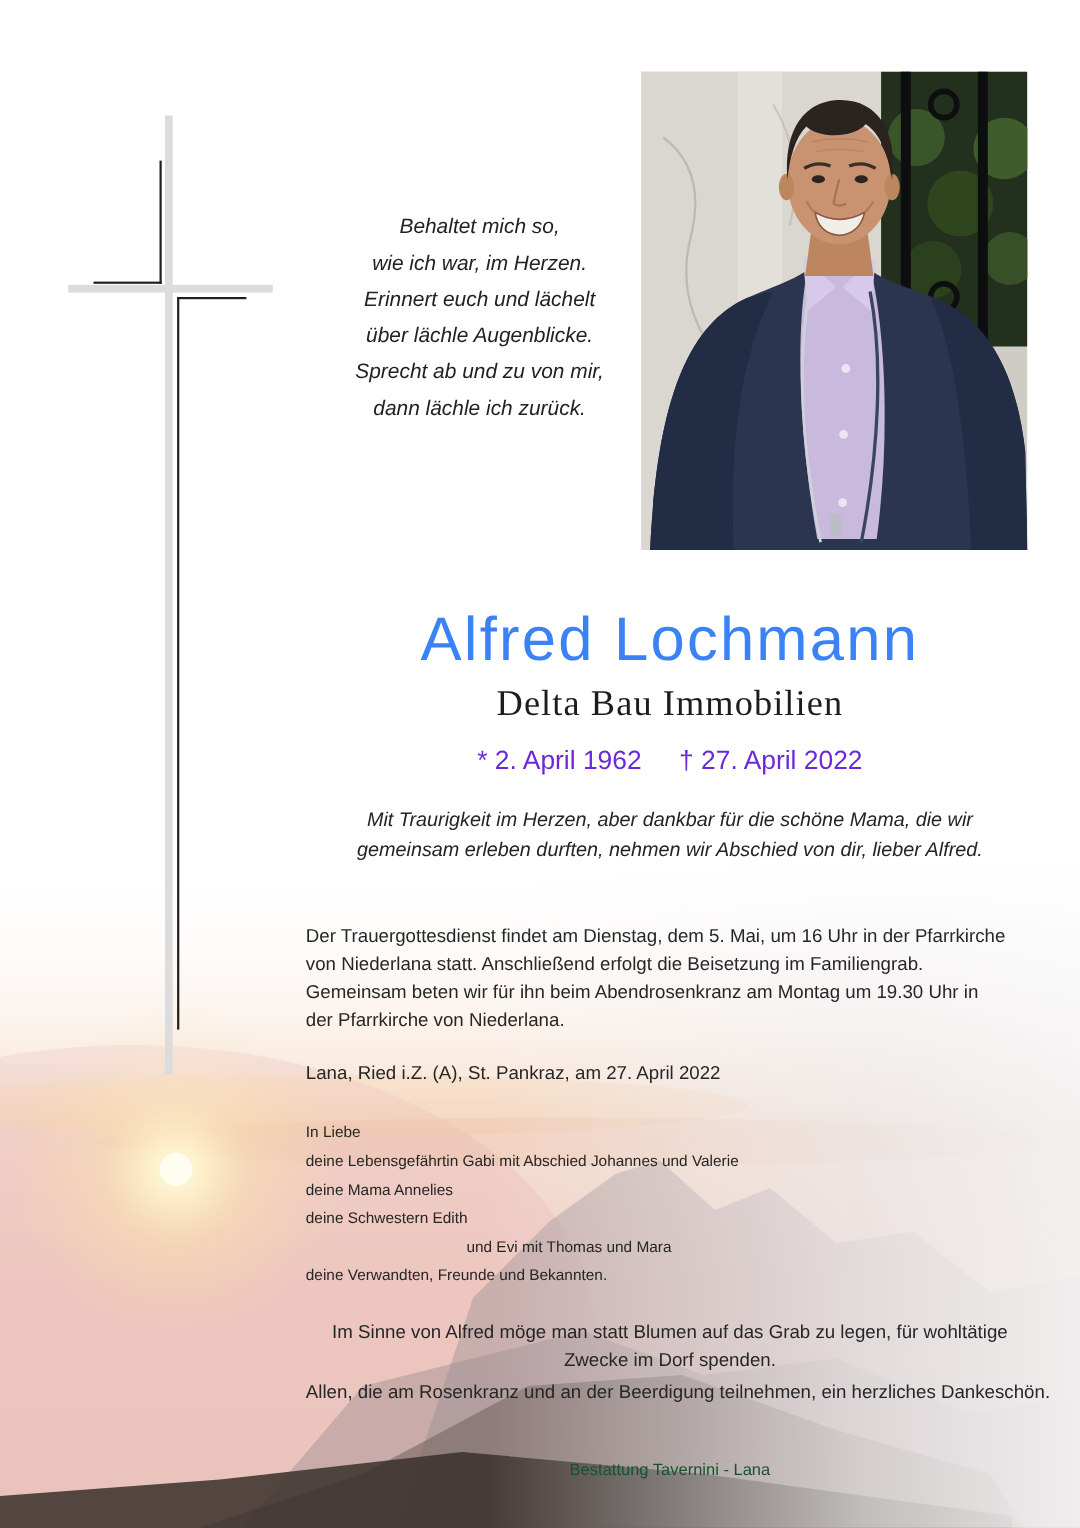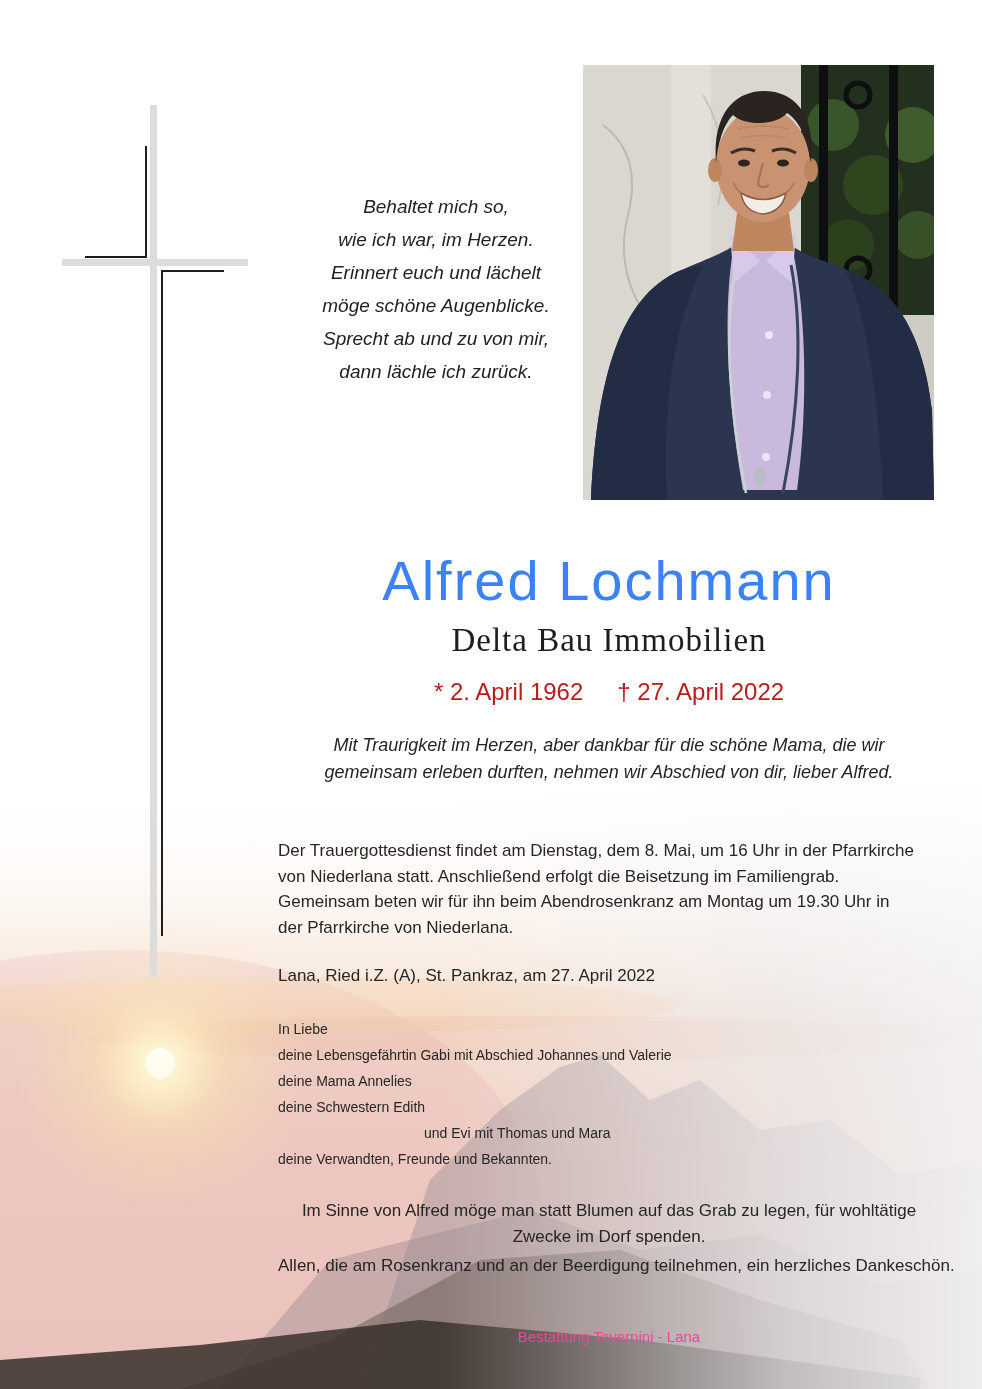--- a/index.html
+++ b/index.html
@@ -29,36 +29,36 @@
     position:absolute;left:280px;top:190px;width:312px;
     text-align:center;font-style:italic;
     font-size:19px;line-height:33px;color:#222;
   }
   .col{position:absolute;left:278px;width:662px;}
   .name{top:548px;text-align:center;font-size:56px;font-weight:300;
         letter-spacing:2px;color:#3b82f6;white-space:nowrap;}
   .company{top:622px;text-align:center;font-size:33px;font-weight:300;
         letter-spacing:1px;color:#1d1d1d;white-space:nowrap;font-family:Liberation Serif, serif;}
   .dates{top:678px;text-align:center;font-size:24px;font-weight:300;
-        color:#b91c1c;white-space:nowrap;}
+        color:#6d28d9;white-space:nowrap;}
   .dates .gap{display:inline-block;width:34px;}
   .intro{top:732px;text-align:center;font-style:italic;
         font-size:18px;line-height:27px;color:#242424;}
   .service{top:838px;text-align:left;font-size:17px;line-height:25.5px;color:#262626;}
   .service div{white-space:nowrap;}
   .service .b{font-weight:normal;}
   .dateline{top:966px;text-align:left;font-size:17px;color:#262626;white-space:nowrap;}
   .family{top:1016px;text-align:left;font-size:14px;line-height:26px;color:#262626;}
   .family div{white-space:nowrap;}
   .family .indent{padding-left:146px;}
   .donation{top:1198px;text-align:center;font-size:17px;line-height:26px;color:#262626;}
   .donation div{white-space:nowrap;}
   .thanks{top:1256px;text-align:center;font-size:17px;color:#262626;white-space:nowrap;}
   .credit{position:absolute;left:278px;width:662px;top:1328px;text-align:center;
-        font-size:15px;color:#ec4899;white-space:nowrap;}
+        font-size:15px;color:#14532d;white-space:nowrap;}
 </style>
 </head>
 <body>
 
 <div class="page">
 
   <svg class="sunset" width="982" height="609" viewBox="0 0 982 609" aria-hidden="true">
     <defs>
       <linearGradient id="skyV" x1="0" y1="0" x2="0" y2="1">
         <stop offset="0" stop-color="#ffffff"></stop>
@@ -162,38 +162,38 @@
     <path d="M 211 118 Q 206 126 203 128" stroke="#b07a57" stroke-width="2" fill="none"></path>
 
     <path d="M 155 64 Q 180 58 206 64" stroke="#b57f5c" stroke-width="1.5" fill="none" opacity="0.7"></path>
     <path d="M 158 73 Q 180 68 203 73" stroke="#b57f5c" stroke-width="1.5" fill="none" opacity="0.6"></path>
   </svg>
 
   <div class="poem">
     <div>Behaltet mich so,</div>
     <div>wie ich war, im Herzen.</div>
     <div>Erinnert euch und lächelt</div>
-    <div>möge schöne Augenblicke.</div>
+    <div>über lächle Augenblicke.</div>
     <div>Sprecht ab und zu von mir,</div>
     <div>dann lächle ich zurück.</div>
   </div>
 
   <div class="col name">Alfred Lochmann</div>
   <div class="col company">Delta Bau Immobilien</div>
   <div class="col dates">
     <span>* 2. April 1962</span><span class="gap"></span><span>† 27. April 2022</span>
   </div>
 
   <div class="col intro">
     <div>Mit Traurigkeit im Herzen, aber dankbar für die schöne Mama, die wir</div>
     <div>gemeinsam erleben durften, nehmen wir Abschied von dir, lieber Alfred.</div>
   </div>
 
   <div class="col service">
-    <div><span>Der Trauergottesdienst findet am Dienstag, dem 8. Mai, um </span><span class="b">16 Uhr</span><span> in der Pfarrkirche</span></div>
+    <div><span>Der Trauergottesdienst findet am Dienstag, dem 5. Mai, um </span><span class="b">16 Uhr</span><span> in der Pfarrkirche</span></div>
     <div>von Niederlana statt. Anschließend erfolgt die Beisetzung im Familiengrab.</div>
     <div>Gemeinsam beten wir für ihn beim Abendrosenkranz am Montag um 19.30 Uhr in</div>
     <div>der Pfarrkirche von Niederlana.</div>
   </div>
 
   <div class="col dateline">Lana, Ried i.Z. (A), St. Pankraz, am 27. April 2022</div>
 
   <div class="col family">
     <div>In Liebe</div>
     <div>deine Lebensgefährtin Gabi mit Abschied Johannes und Valerie</div>

